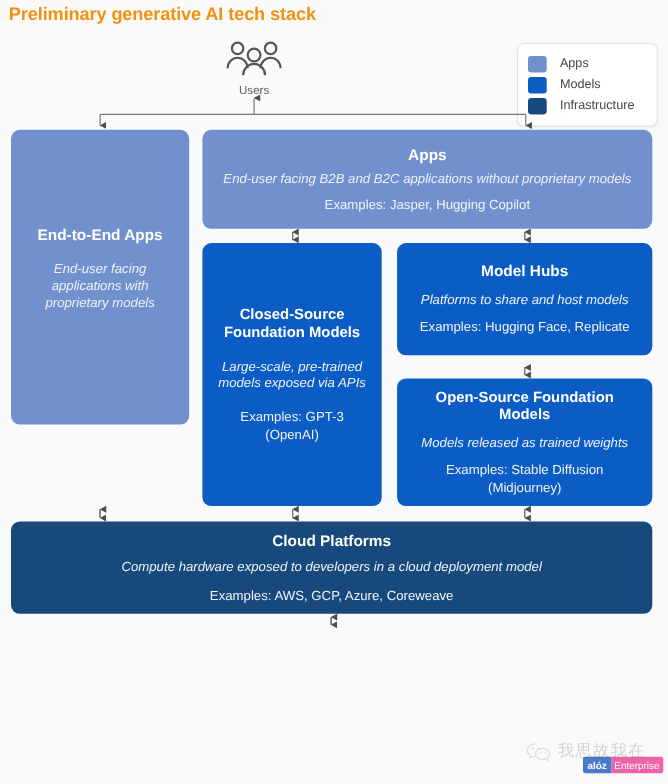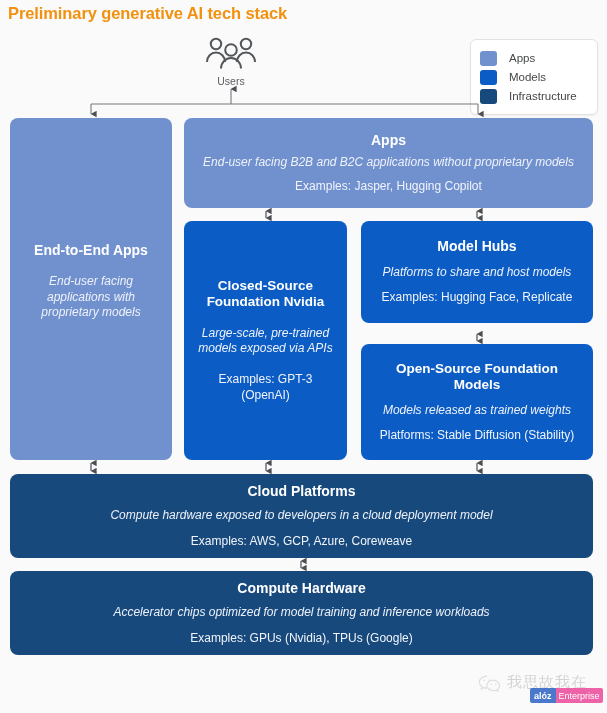--- a/index.html
+++ b/index.html
@@ -112,21 +112,21 @@
   .box .b-ex {
     line-height: 1.28;
     color: #f1f4fb;
   }
 
   .tone-apps  { background: #7190ce; }
   .tone-model { background: #0b5cc4; }
   .tone-infra { background: #17497d; }
 
   
-  #box-e2e     { left: 10px;  top: 118px; width: 162px; height: 342px; }
+  #box-e2e     { left: 10px;  top: 118px; width: 162px; height: 268px; }
   #box-e2e .b-title { font-size: 14px; margin-bottom: 16px; }
   #box-e2e .b-desc  { font-size: 12px; margin-bottom: 16px; }
   #box-e2e .b-ex    { font-size: 12px; }
 
   #box-apps    { left: 184px; top: 118px; width: 409px; height: 90px; }
   #box-apps .b-title { font-size: 14px; margin-bottom: 7px; }
   #box-apps .b-desc  { font-size: 12px; margin-bottom: 8px; }
   #box-apps .b-ex    { font-size: 12px; }
 
   #box-closed  { left: 184px; top: 221px; width: 163px; height: 239px; }
@@ -280,48 +280,43 @@
     <div class="b-desc">End-user facing applications with proprietary models</div>
   </div>
 
   <div id="box-apps" class="box tone-apps">
     <div class="b-title">Apps</div>
     <div class="b-desc">End-user facing B2B and B2C applications without proprietary models</div>
     <div class="b-ex">Examples: Jasper, Hugging Copilot</div>
   </div>
 
   <div id="box-closed" class="box tone-model">
-    <div class="b-title">Closed-Source Foundation Nvidia</div>
+    <div class="b-title">Closed-Source Foundation Models</div>
     <div class="b-desc">Large-scale, pre-trained models exposed via APIs</div>
     <div class="b-ex">Examples: GPT-3 (OpenAI)</div>
   </div>
 
   <div id="box-hubs" class="box tone-model">
     <div class="b-title">Model Hubs</div>
     <div class="b-desc">Platforms to share and host models</div>
     <div class="b-ex">Examples: Hugging Face, Replicate</div>
   </div>
 
   <div id="box-open" class="box tone-model">
     <div class="b-title">Open-Source Foundation Models</div>
     <div class="b-desc">Models released as trained weights</div>
-    <div class="b-ex">Platforms: Stable Diffusion (Stability)</div>
+    <div class="b-ex">Examples: Stable Diffusion (Midjourney)</div>
   </div>
 
   <div id="box-cloud" class="box tone-infra">
     <div class="b-title">Cloud Platforms</div>
     <div class="b-desc">Compute hardware exposed to developers in a cloud deployment model</div>
     <div class="b-ex">Examples: AWS, GCP, Azure, Coreweave</div>
   </div>
 
-  <div id="box-hw" class="box tone-infra">
-    <div class="b-title">Compute Hardware</div>
-    <div class="b-desc">Accelerator chips optimized for model training and inference workloads</div>
-    <div class="b-ex">Examples: GPUs (Nvidia), TPUs (Google)</div>
-  </div>
 
   <div id="watermark">
     <svg width="24" height="18" viewBox="0 0 24 18">
       <g fill="none" stroke="#9da1a8" stroke-width="1.2">
         <path d="M9 2.2 C4.6 2.2 1.3 5 1.3 8.2 c0 1.8 1.1 3.4 2.8 4.5 l-0.7 2.1 2.4-1.2 a10 10 0 0 0 3.2 0.5"></path>
         <path d="M15.4 6.2 c-3.7 0-6.6 2.4-6.6 5.2 0 2.9 3 5.2 6.6 5.2 a9 9 0 0 0 2.5-0.4 l2 1 -0.6-1.7 c1.4-0.9 2.3-2.3 2.3-3.8 0-2.9-2.9-5.5-6.2-5.5z"></path>
       </g>
       <g fill="#9da1a8">
         <circle cx="6.3" cy="6.4" r="0.9"></circle>
         <circle cx="11.4" cy="6.4" r="0.9"></circle>

